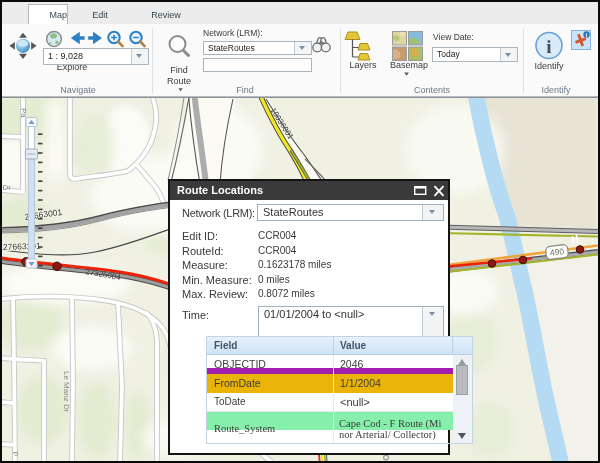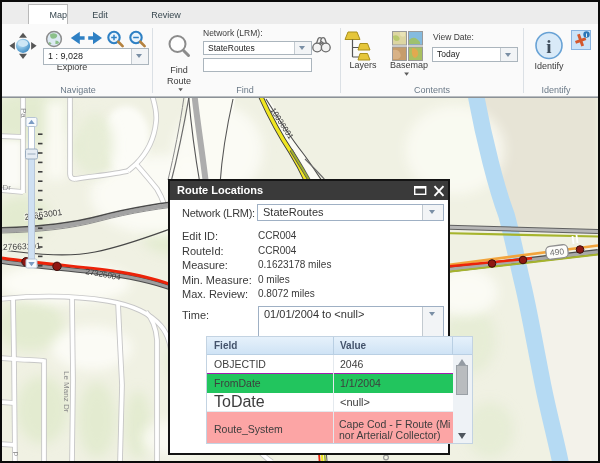--- a/index.html
+++ b/index.html
@@ -364,33 +364,33 @@
         </div>
     </div>
 
     <div class="abs" style="left:8px;top:155px;width:267px;height:108px;border:1px solid #c3d3e2;box-sizing:border-box;margin-left:28px;">
       <div class="abs" style="left:0;top:0;width:100%;height:18px;background:linear-gradient(#e6f1fb,#cfe3f5);border-bottom:1px solid #b9cfe3;box-sizing:border-box;">
         <div class="abs" style="left:7px;top:0;line-height:17px;font-size:10px;font-weight:bold;color:#44536b;">Field</div>
         <div class="abs" style="left:133px;top:0;line-height:17px;font-size:10px;font-weight:bold;color:#44536b;">Value</div>
         <div class="abs" style="left:126px;top:0;width:1px;height:17px;background:#b9cfe3;"></div>
         <div class="abs" style="left:245px;top:0;width:1px;height:17px;background:#b9cfe3;"></div>
       </div>
-      <div class="abs" style="left:0;top:18px;width:246px;height:19px;background:#fff;border-bottom:1px solid #a21caf;box-sizing:border-box;">
+      <div class="abs" style="left:0;top:18px;width:246px;height:19px;background:#fff;border-bottom:6px solid #a21caf;box-sizing:border-box;">
         <div class="abs" style="left:7px;line-height:18px;font-size:10.5px;color:#3d3d3d;">OBJECTID</div>
         <div class="abs" style="left:133px;line-height:18px;font-size:10.5px;color:#3d3d3d;">2046</div>
       </div>
-      <div class="abs" style="left:0;top:37px;width:246px;height:25px;background:#22c55e;border-bottom:2px solid #a3a3a3;box-sizing:border-box;">
+      <div class="abs" style="left:0;top:37px;width:246px;height:25px;background:#eab308;border-bottom:2px solid #a3a3a3;box-sizing:border-box;">
         <div class="abs" style="left:7px;line-height:18px;font-size:10.5px;color:#3d3d3d;">FromDate</div>
         <div class="abs" style="left:133px;line-height:18px;font-size:10.5px;color:#3d3d3d;">1/1/2004</div>
       </div>
       <div class="abs" style="left:0;top:56px;width:246px;height:19px;background:#fff;border-bottom:1px solid #e4e9ee;box-sizing:border-box;">
-        <div class="abs" style="left:7px;line-height:18px;font-size:16px;color:#3d3d3d;">ToDate</div>
+        <div class="abs" style="left:7px;line-height:18px;font-size:10px;color:#3d3d3d;">ToDate</div>
         <div class="abs" style="left:133px;line-height:18px;font-size:11px;color:#3d3d3d;">&lt;null&gt;</div>
       </div>
-      <div class="abs" style="left:0;top:75px;width:246px;height:31px;background:#fca5a5;">
+      <div class="abs" style="left:0;top:75px;width:246px;height:18px;background:#86efac;font-family:Liberation Serif, serif;">
         <div class="abs" style="left:7px;top:11px;font-size:10.5px;color:#3d3d3d;">Route_System</div>
         <div class="abs" style="left:132px;top:7px;font-size:10.5px;color:#3d3d3d;line-height:10.5px;white-space:nowrap;">Cape Cod - F Route (Mi<br>nor Arterial/ Collector)</div>
       </div>
       <div class="abs" style="left:126px;top:18px;width:1px;height:88px;background:#e4e9ee;"></div>
 
       <div class="abs" style="left:246px;top:18px;width:19px;height:88px;background:#eef2f6;">
         <div class="abs" style="left:5px;top:4px;width:0;height:0;border-left:4.5px solid transparent;border-right:4.5px solid transparent;border-bottom:6px solid #949ba3;"></div>
         <div class="abs" style="left:3px;top:10px;width:12px;height:30px;background:#b9bcbf;border:1px solid #9aa0a6;box-sizing:border-box;"></div>
         <div class="abs" style="left:5px;bottom:4px;width:0;height:0;border-left:4.5px solid transparent;border-right:4.5px solid transparent;border-top:6px solid #4f565e;"></div>
       </div>

